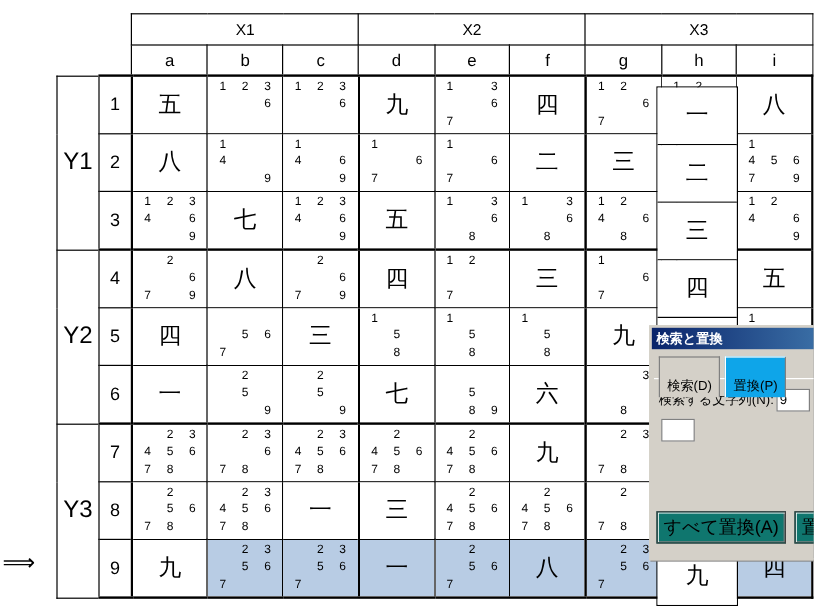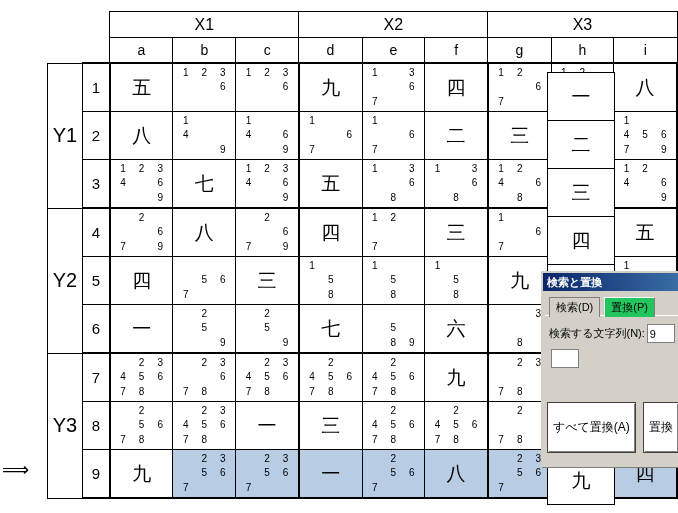--- a/index.html
+++ b/index.html
@@ -32,21 +32,21 @@
     text-align: center;
     vertical-align: middle;
     font-weight: normal;
     background: #ffffff;
   }
   
   .nb { border: none !important; background: transparent !important; }
 
   .colgrouphdr {
     height: 25px;
-    font-size: 16px;
+    font-size: 13px;
     font-family: "Liberation Sans", sans-serif;
   }
   .colhdr {
     height: 24px;
     width: 62px;
     font-size: 14px;
   }
   .rowgrouphdr {
     width: 34px;
     font-size: 20px;
@@ -143,26 +143,26 @@
   .dialog .tabs {
     margin: 6px 0 0 6px;
     height: 18px;
     position: relative;
   }
   .dialog .tab {
     display: inline-block;
     border: 1px solid #808080;
     border-bottom: none;
     background: #d4d0c8;
-    padding: 2px 6px 2px 6px;
+    padding: 16px 6px 2px 6px;
     font-size: 11px;
     margin-right: 1px;
   }
   .dialog .tab.active {
-    background: #22c55e;
+    background: #0ea5e9;
     font-weight: normal;
     border-color: #ffffff #808080 #d4d0c8 #ffffff;
   }
   .dialog .tabbody {
     border-top: 1px solid #ffffff;
     margin: 0 0 0 2px;
     padding: 8px 0 0 4px;
     height: 100px;
     box-sizing: border-box;
   }
@@ -183,25 +183,25 @@
     font-family: "Liberation Sans", sans-serif;
   }
   .btnrow {
     position: absolute;
     left: 4px;
     bottom: 12px;
     white-space: nowrap;
   }
   .dlgbtn {
     display: inline-block;
-    background: #ffffff;
+    background: #0f766e;
     border: 1px solid #404040;
     box-shadow: inset 1px 1px 0 #ffffff, inset -1px -1px 0 #808080;
-    font-size: 12px;
-    padding: 16px 5px;
+    font-size: 15px;
+    padding: 3px 5px;
     margin-right: 4px;
     font-family: "Liberation Sans", sans-serif;
   }
 </style>
 </head>
 <body>
 
 <div id="root">
 
   <div class="grid-wrap">

